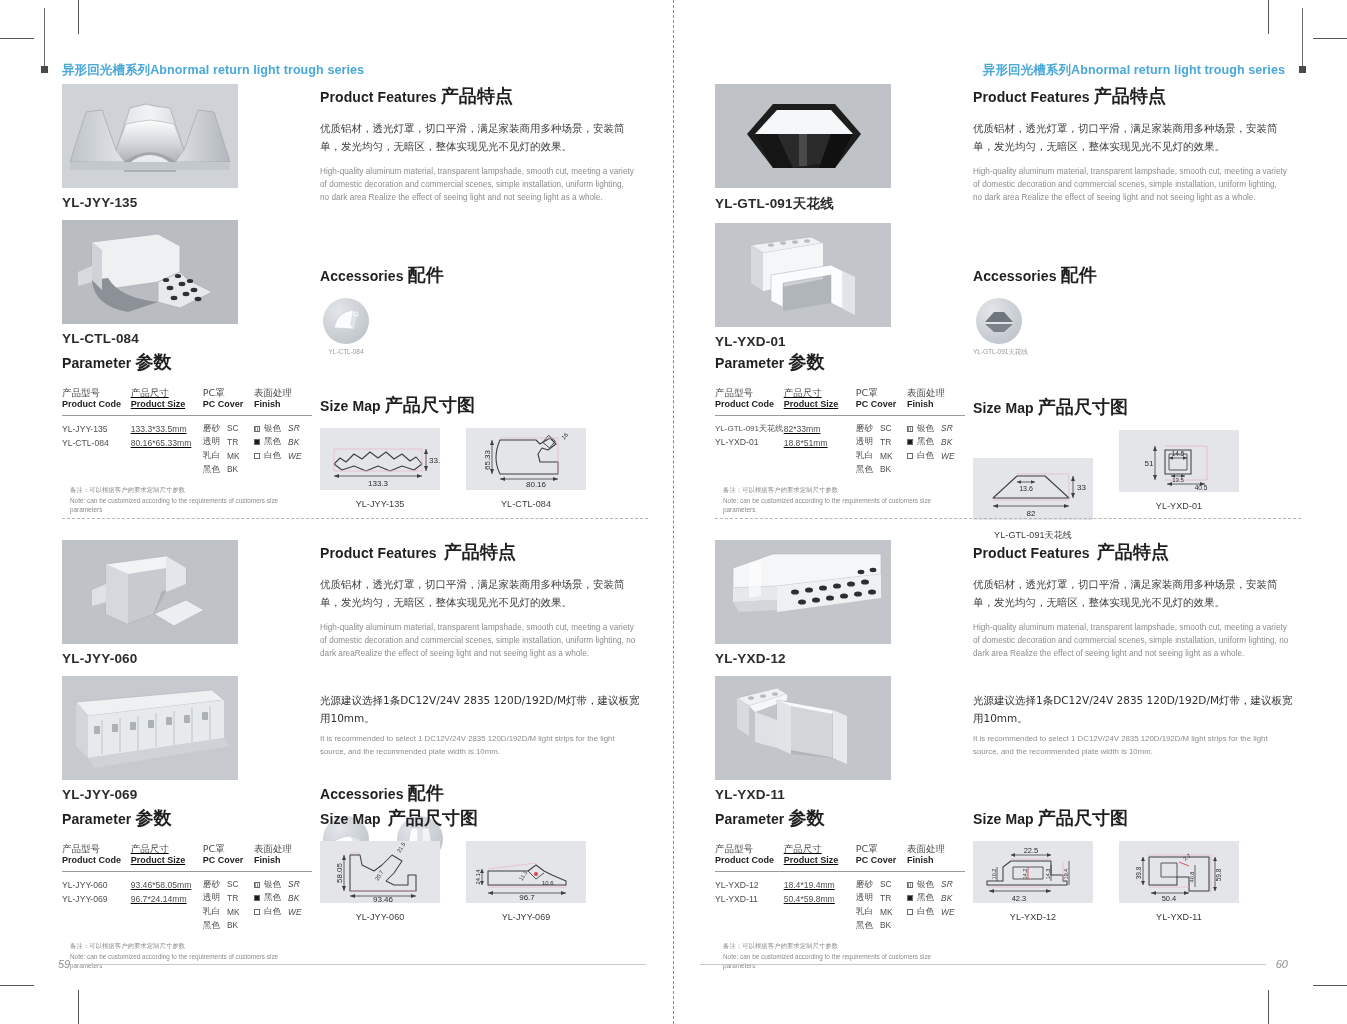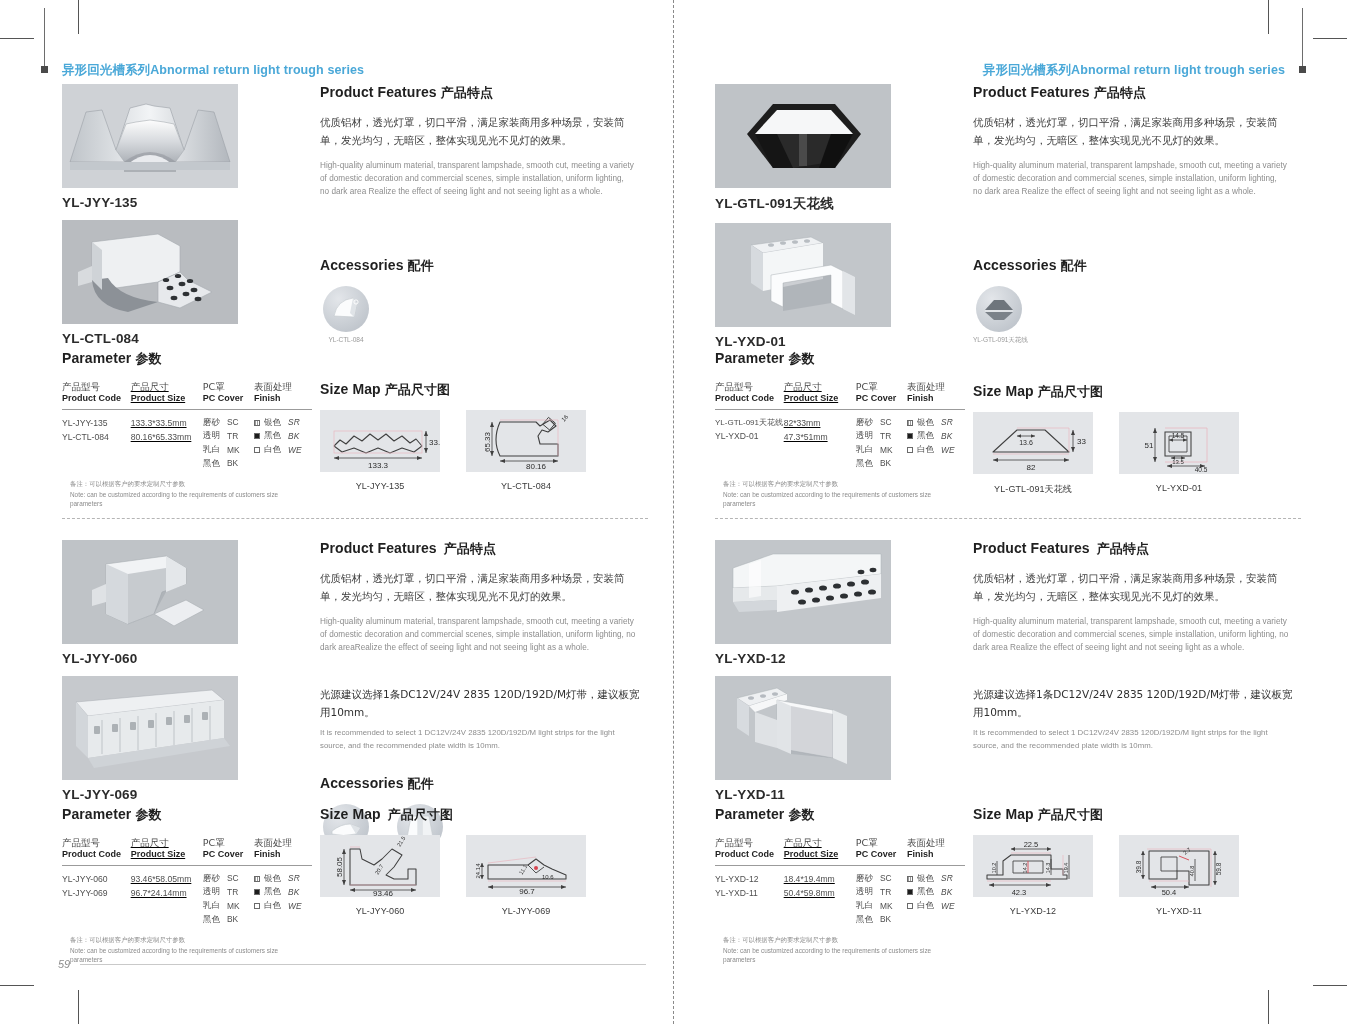--- a/index.html
+++ b/index.html
@@ -54,21 +54,21 @@
   .prodcode {
     font-size: 13.5px; font-weight: 700; color: #2b2b2b;
     letter-spacing: .2px; margin-top: 7px;
   }
 
   
   .sec-h {
     font-size: 14px; font-weight: 700; color: #1f1f1f;
     letter-spacing: .1px; margin: 0 0 11px 0;
   }
-  .sec-h .cn { font-family: "DejaVu Sans", sans-serif; font-size: 13px; }
+  .sec-h .cn { font-family: "DejaVu Sans", sans-serif; font-size: 18px; }
 
   .cn-body {
     font-family: "DejaVu Sans", sans-serif;
     font-size: 10.5px; color: #3d3d3d; line-height: 1.75;
     margin: 0 0 9px 0;
   }
   .en-body {
     font-size: 8.2px; color: #8d8d8d; line-height: 1.62;
     margin: 0; letter-spacing: .02px;
   }
@@ -658,21 +658,21 @@
         </div>
       </div>
 
       <div style="margin-top:38px;">
         <div class="sec-h">
           <span>Size Map</span>
           <span class="cn">产品尺寸图</span>
         </div>
         <div class="size-row">
           <div class="size-item">
-            <div class="size-canvas" style="width:120px;height:62px;">
+            <div class="size-canvas" style="width:120px;height:62px;margin-top:28px;">
               <svg viewBox="0 0 120 62">
                 <path d="M20 40 L44 18 L72 18 L96 40 Z" fill="none" stroke="#3f3f3f" stroke-width="1.05" stroke-linejoin="round"></path>
                 <g stroke="#e8b8c0" stroke-width="0.7">
                   <line x1="44" y1="16" x2="96" y2="16"></line>
                     <line x1="96" y1="16" x2="96" y2="40"></line>
                   <line x1="20" y1="42" x2="96" y2="42"></line>
                 </g>
                 <g stroke="#3f3f3f" stroke-width="0.8">
                   <line x1="100" y1="18" x2="100" y2="40"></line>
                   <path d="M100 18 l-2 5 h4 z" fill="#3f3f3f" stroke="none"></path>
@@ -732,21 +732,21 @@
         <div class="pcol-code">
           <div class="pc-head-cn">产品型号</div>
           <div class="pc-head-en">Product Code</div>
           <div class="pc-val" style="font-size:8px;">YL-GTL-091天花线</div>
           <div class="pc-val">YL-YXD-01</div>
         </div>
         <div class="pcol-size">
           <div class="pc-head-cn">产品尺寸</div>
           <div class="pc-head-en">Product Size</div>
           <div class="pc-val">82*33mm</div>
-          <div class="pc-val">47.3*51mm</div>
+          <div class="pc-val">18.8*51mm</div>
         </div>
         <div class="pcol-cover">
           <div class="pc-head-cn">PC罩</div>
           <div class="pc-head-en">PC Cover</div>
           <div class="opt-row">
               <span class="opt-cn">磨砂</span>
               <span class="opt-ab up">SC</span>
             </div>
           <div class="opt-row">
               <span class="opt-cn">透明</span>
@@ -983,15 +983,19 @@
               <text x="50" y="60" font-size="7.5" fill="#2b2b2b" text-anchor="middle" font-family="Liberation Sans, sans-serif">50.4</text>
               <text x="73" y="38" font-size="5.5" fill="#2b2b2b" text-anchor="middle" transform="rotate(-90 73 36)" font-family="Liberation Sans, sans-serif">40.8</text>
               <text x="66" y="20" font-size="5.5" fill="#2b2b2b" transform="rotate(-36 66 20)" font-family="Liberation Sans, sans-serif">2.7</text>
             </svg>
           </div>
           <div class="size-cap">YL-YXD-11</div>
         </div>
       </div>
     </div>
 
+    <div class="footer" style="left:26px; top:958px; width:588px;">
+      <span class="foot-rule" style="flex:1;"></span>
+      <span class="pagenum">60</span>
+    </div>
   </div>
 
 </div>
 
 </body></html>

